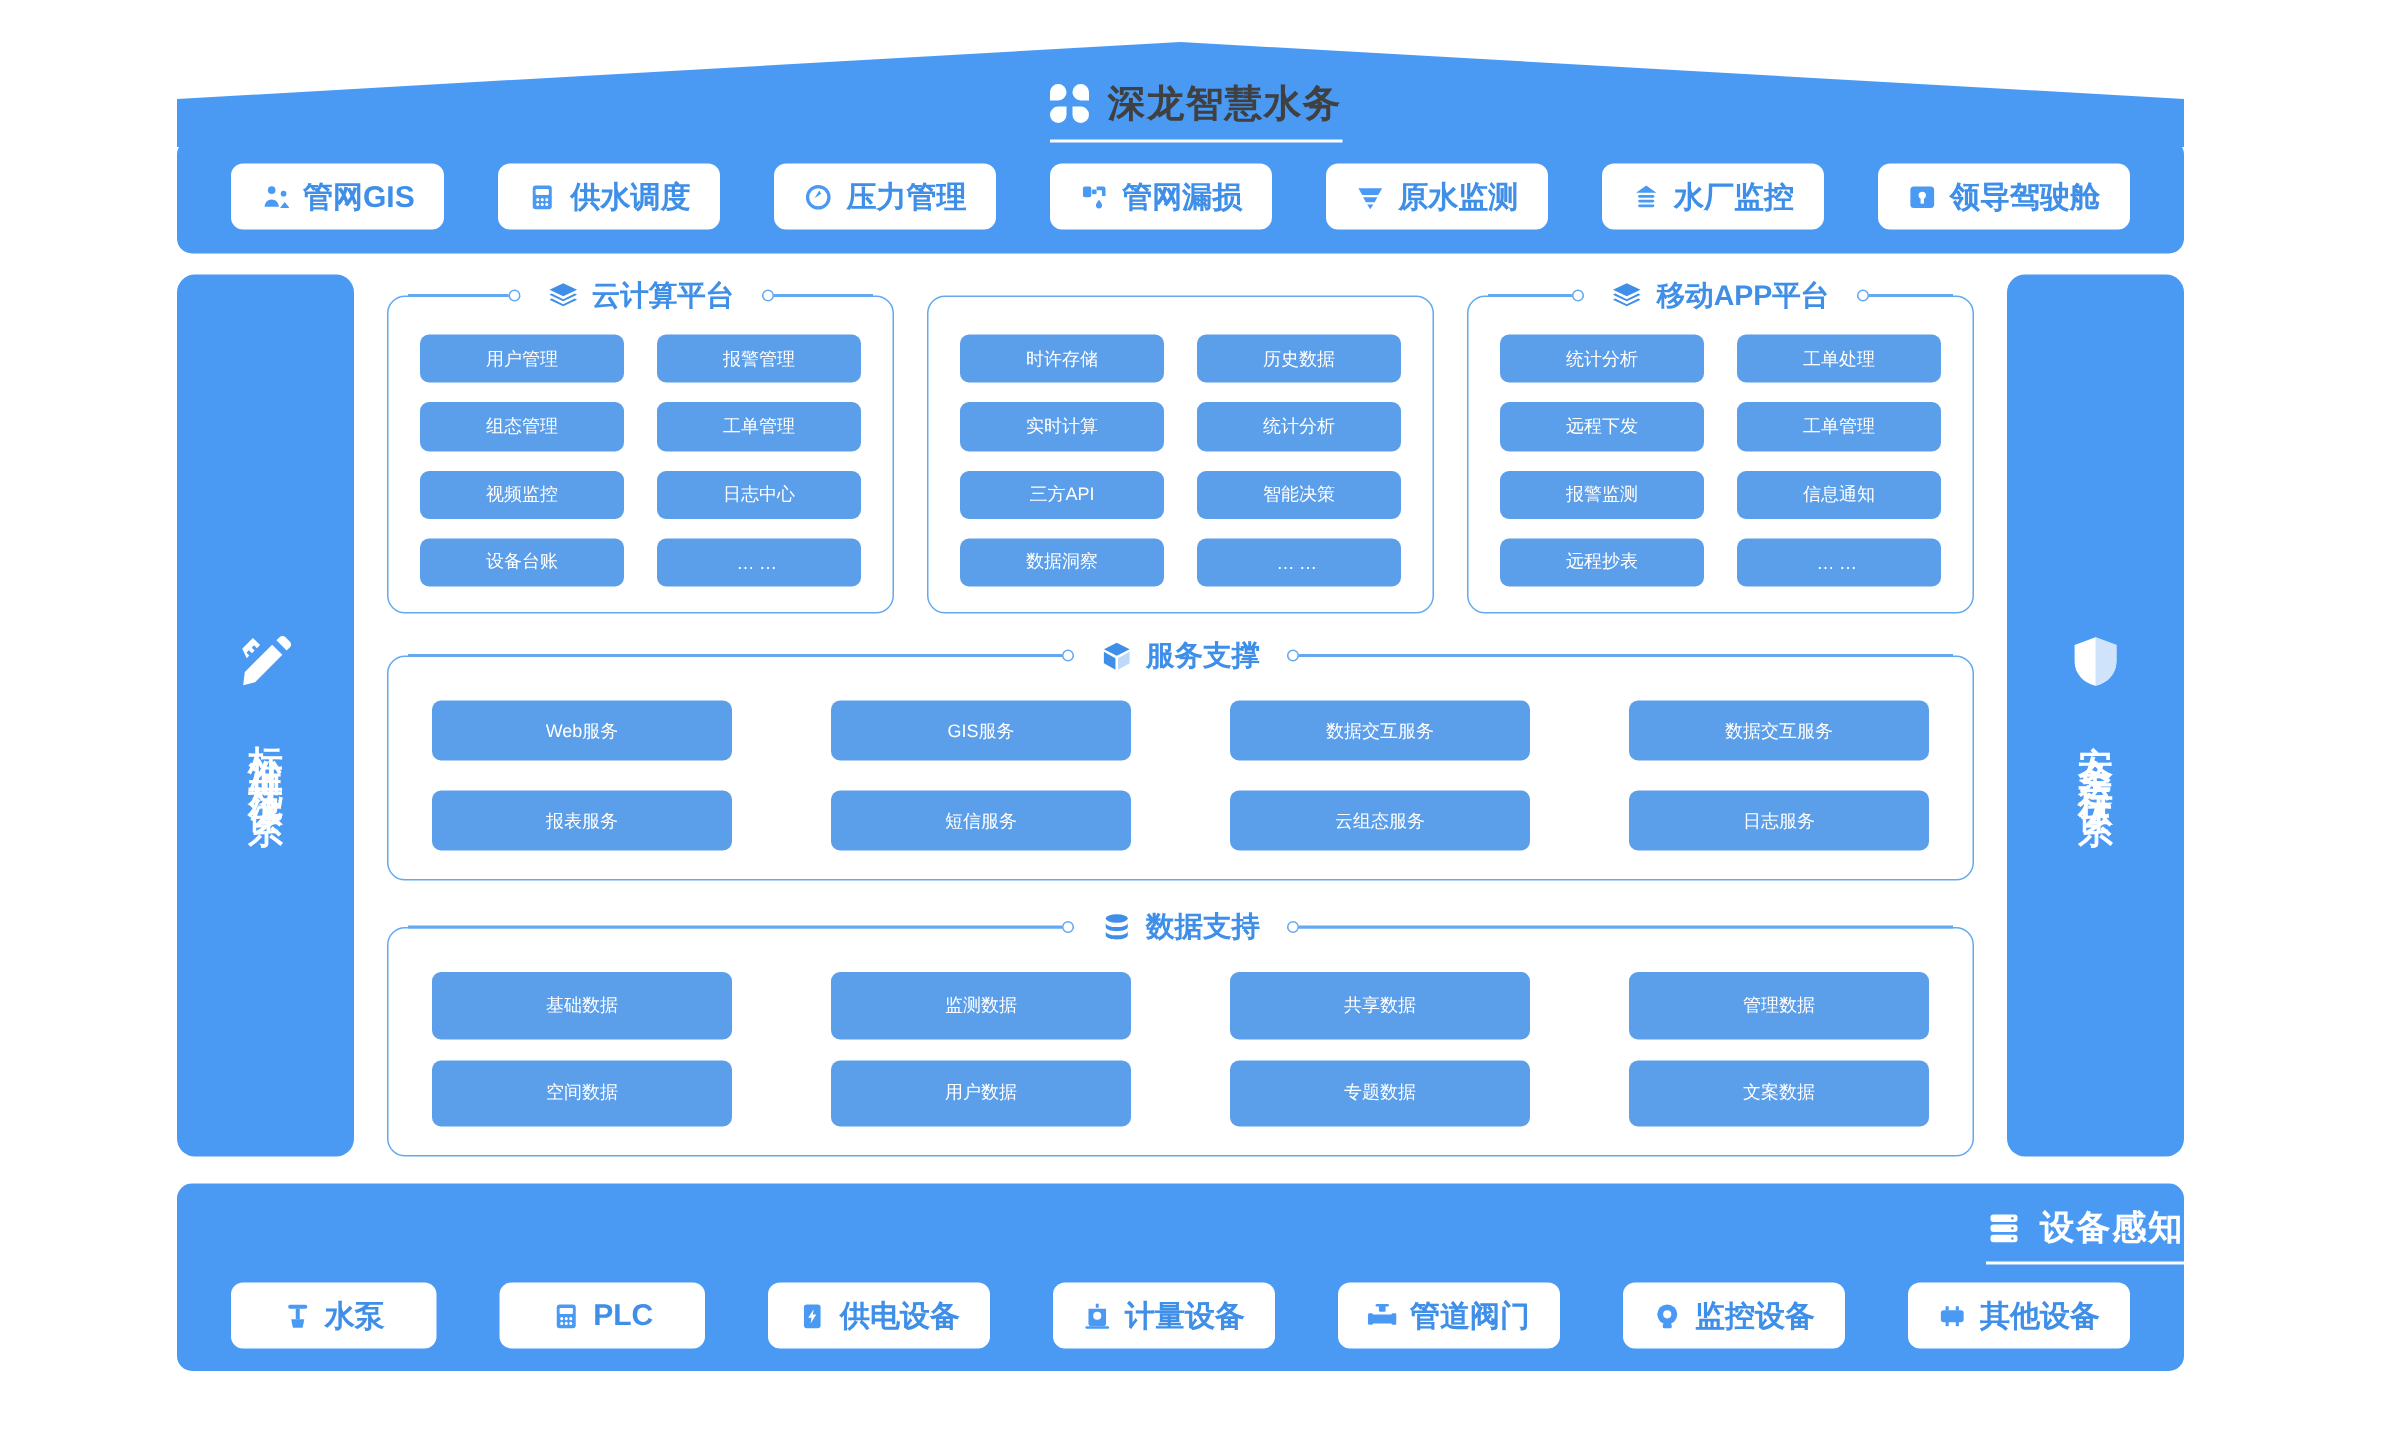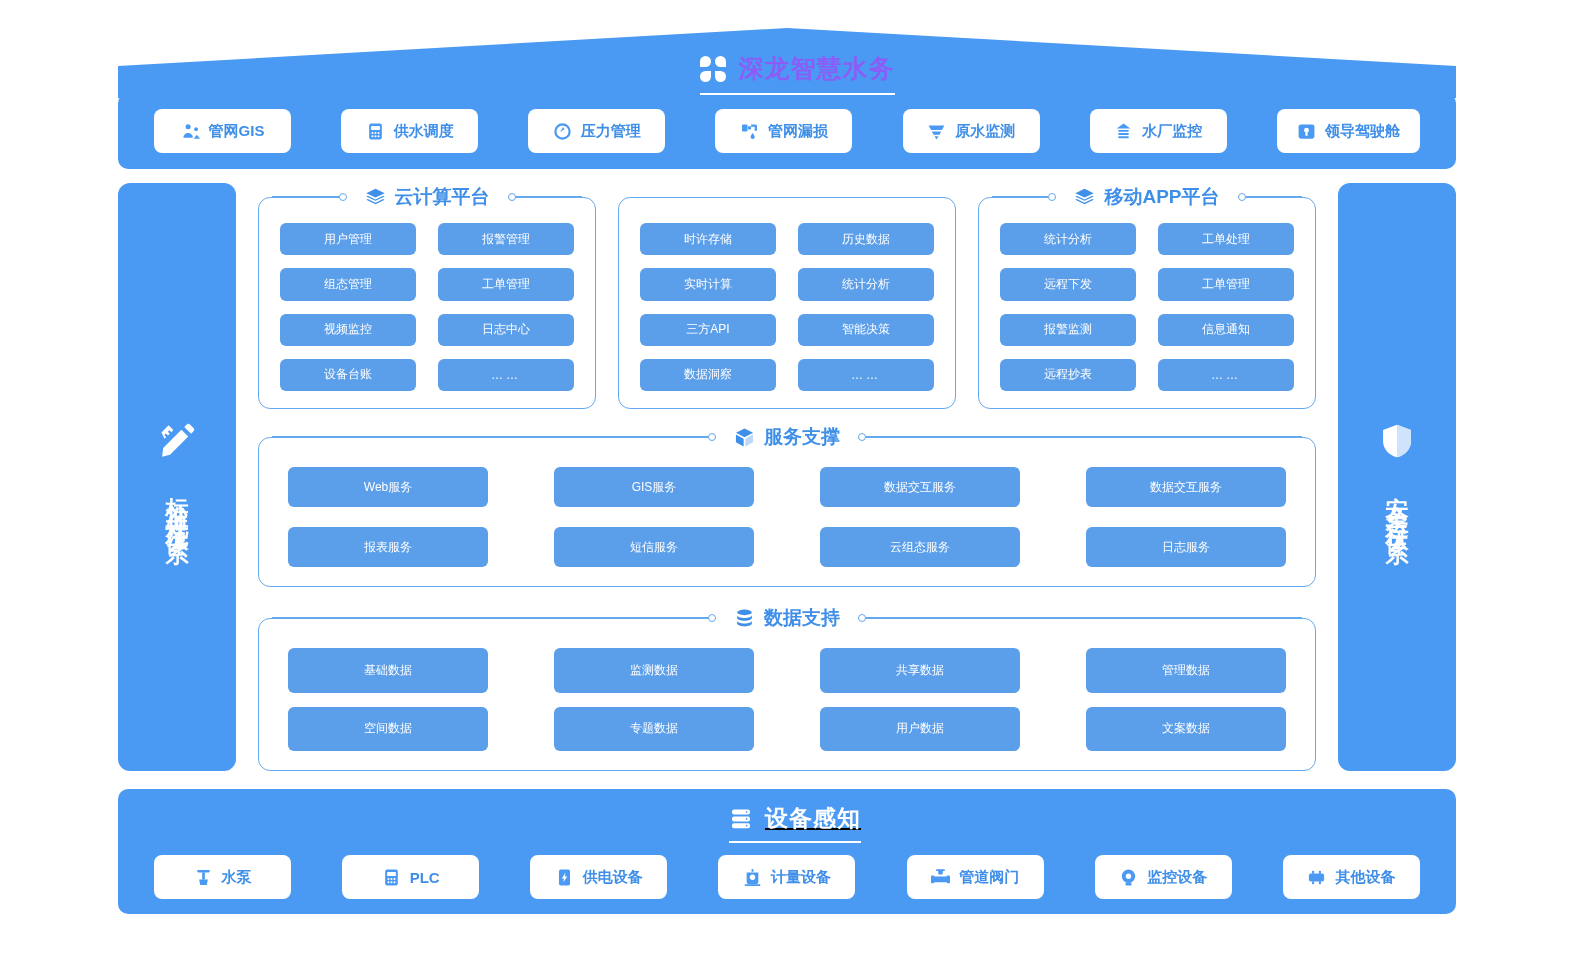--- a/index.html
+++ b/index.html
@@ -21,35 +21,35 @@
     background: #4a9af4; border-radius: 10px;
     display: flex; align-items: center; justify-content: space-between;
     padding: 0 36px;
   }
   .brand {
     position: absolute; left: 0; right: 0; top: 52px;
     display: flex; align-items: center; justify-content: center; gap: 12px;
     z-index: 6; pointer-events: none;
   }
   .brand-inner { display: flex; align-items: center; gap: 13px; padding-bottom: 8px; border-bottom: 2px solid #ffffff; }
-  .brand-title { color: #8b5cf6; font-size: 25px; font-weight: bold; letter-spacing: 1px; }
+  .brand-title { color: #404040; font-size: 25px; font-weight: bold; letter-spacing: 1px; }
   .petal-icon { width: 26px; height: 26px; position: relative; flex: 0 0 auto; }
   .petal-icon i {
     position: absolute; width: 11px; height: 11px; background: #fff; display: block;
   }
   .petal-icon i:nth-child(1){ left:0; top:0; border-radius: 50% 50% 50% 0;}
   .petal-icon i:nth-child(2){ right:0; top:0; border-radius: 50% 50% 0 50%;}
   .petal-icon i:nth-child(3){ left:0; bottom:0; border-radius: 50% 0 50% 50%;}
   .petal-icon i:nth-child(4){ right:0; bottom:0; border-radius: 0 50% 50% 50%;}
 
   .pill {
     background: #ffffff; border-radius: 8px; height: 44px;
     display: flex; align-items: center; justify-content: center; gap: 9px;
     padding: 0 20px; min-width: 137px;
-    color: #3f8fe8; font-size: 15px; font-weight: bold; white-space: nowrap;
+    color: #3f8fe8; font-size: 20px; font-weight: bold; white-space: nowrap;
   }
   .pill .ic { width: 19px; height: 19px; flex: 0 0 auto; display:block; }
   .pill .ic svg { display:block; width:100%; height:100%; fill:#4a9af4; }
 
   
   .mid { position: absolute; left: 118px; top: 183px; width: 1338px; height: 588px; }
 
   .side {
     position: absolute; top: 0; width: 118px; height: 588px;
     background: #4a9af4; border-radius: 12px;
@@ -122,21 +122,21 @@
     display: grid; grid-template-columns: repeat(4, 1fr); grid-template-rows: 1fr 1fr; gap: 14px 66px;
   }
 
   
   .bottom {
     position: absolute; left: 118px; top: 789px; width: 1338px; height: 125px;
     background: #4a9af4; border-radius: 10px;
   }
   .bottom-title {
     position: absolute; top: 14px; left: 16px; right: 0;
-    display: flex; align-items: center; justify-content: center; text-decoration: underline;
+    display: flex; align-items: center; justify-content: flex-end;
   }
   .bottom-title .bt-in {
     display: flex; align-items: center; gap: 12px; padding-bottom: 7px; border-bottom: 2px solid #ffffff;
   }
   .bottom-title .bt-txt { color:#fff; font-size: 23px; font-weight: bold; letter-spacing: 1px; }
   .bottom-title .bt-ic { width: 24px; height: 24px; }
   .bottom-title .bt-ic svg { display:block; width:100%; height:100%; fill:#ffffff; }
   .bottom-row {
     position: absolute; left: 36px; right: 36px; top: 66px; height: 44px;
     display: flex; align-items: center; justify-content: space-between;
@@ -401,22 +401,22 @@
         </div>
         <div class="hdr-dot"></div>
           <div class="hdr-line last"></div>
       </div>
       <div class="grid">
         <div class="tile">基础数据</div>
         <div class="tile">监测数据</div>
         <div class="tile">共享数据</div>
         <div class="tile">管理数据</div>
         <div class="tile">空间数据</div>
+        <div class="tile">用户数据</div>
         <div class="tile">专题数据</div>
-        <div class="tile">用户数据</div>
         <div class="tile">文案数据</div>
       </div>
     </div>
 
   </div>
 </div>
 
 <div class="bottom">
   <div class="bottom-title">
     <div class="bt-in">

